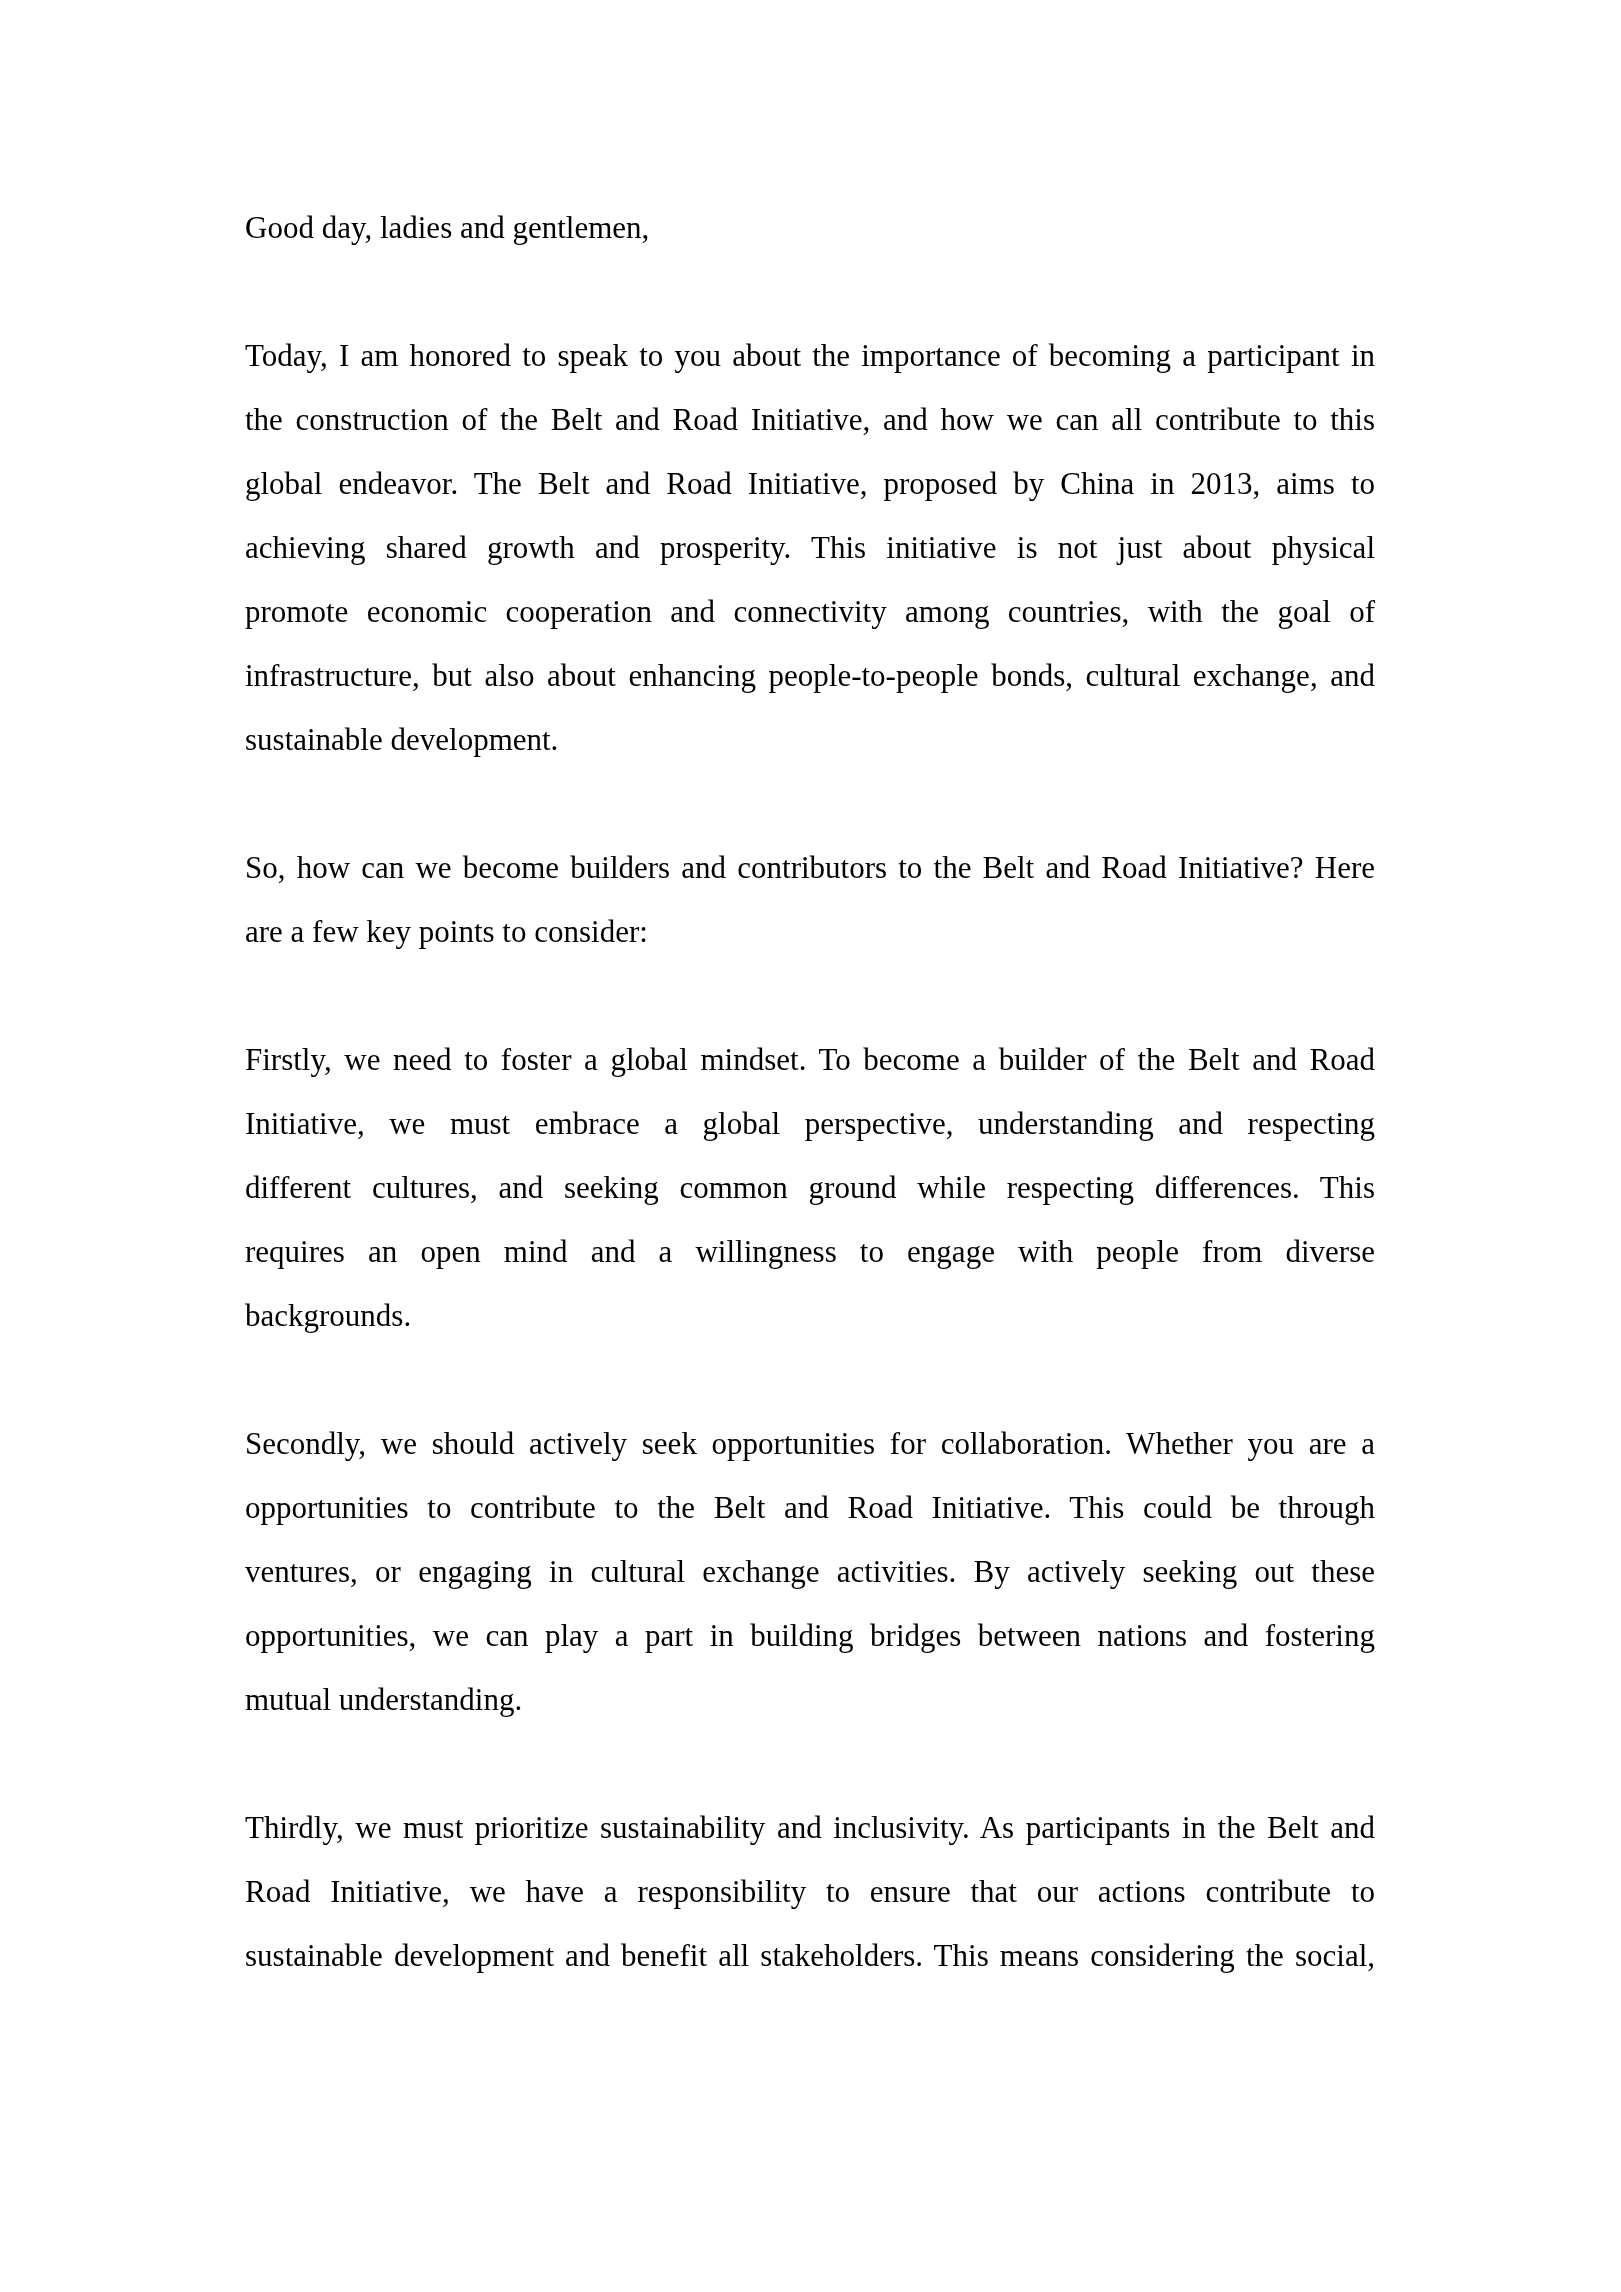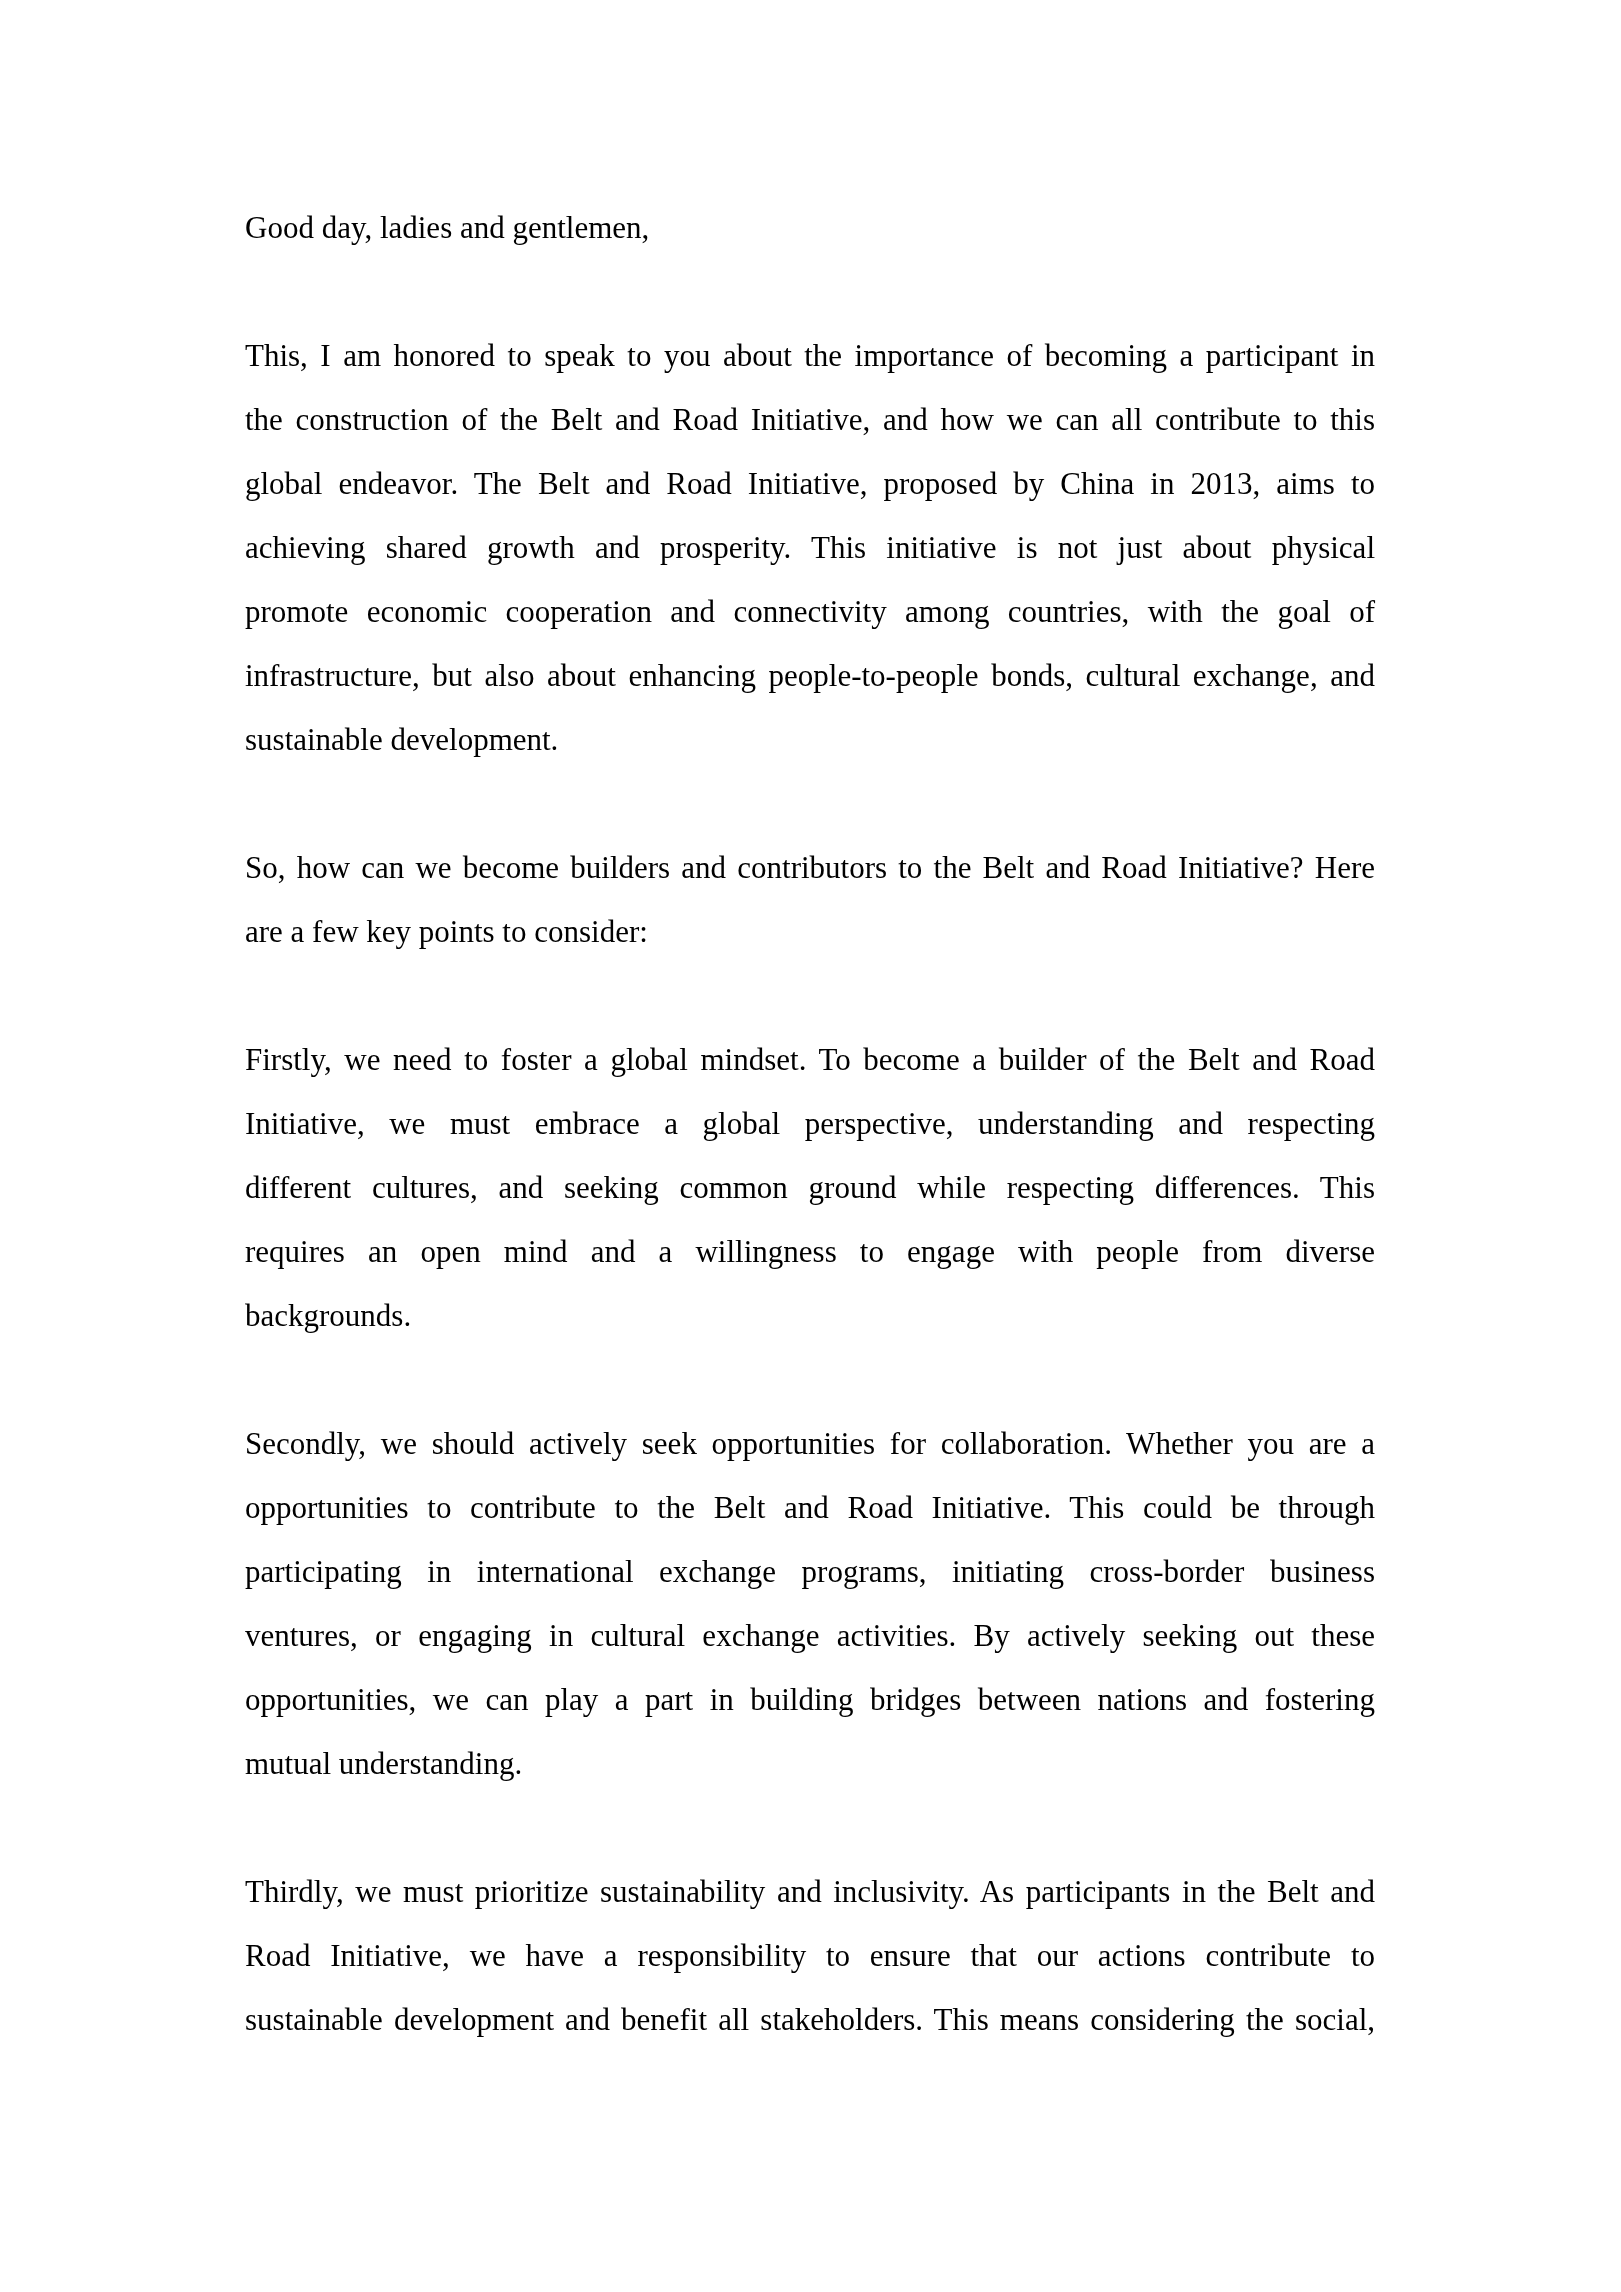--- a/index.html
+++ b/index.html
@@ -23,21 +23,21 @@
 <body>
 
 <div class="page">
   <div class="content">
 
     <p class="para">
       <span class="line last">Good day, ladies and gentlemen,</span>
     </p>
 
     <p class="para">
-      <span class="line">This, I am honored to speak to you about the importance of becoming a participant in</span>
+      <span class="line">Today, I am honored to speak to you about the importance of becoming a participant in</span>
       <span class="line">the construction of the Belt and Road Initiative, and how we can all contribute to this</span>
       <span class="line">global endeavor. The Belt and Road Initiative, proposed by China in 2013, aims to</span>
       <span class="line">achieving shared growth and prosperity. This initiative is not just about physical</span>
       <span class="line">promote economic cooperation and connectivity among countries, with the goal of</span>
       <span class="line">infrastructure, but also about enhancing people-to-people bonds, cultural exchange, and</span>
       <span class="line last">sustainable development.</span>
     </p>
 
     <p class="para">
       <span class="line">So, how can we become builders and contributors to the Belt and Road Initiative? Here</span>
@@ -48,21 +48,20 @@
       <span class="line">Firstly, we need to foster a global mindset. To become a builder of the Belt and Road</span>
       <span class="line">Initiative, we must embrace a global perspective, understanding and respecting</span>
       <span class="line">different cultures, and seeking common ground while respecting differences. This</span>
       <span class="line">requires an open mind and a willingness to engage with people from diverse</span>
       <span class="line last">backgrounds.</span>
     </p>
 
     <p class="para">
       <span class="line">Secondly, we should actively seek opportunities for collaboration. Whether you are a</span>
       <span class="line">opportunities to contribute to the Belt and Road Initiative. This could be through</span>
-      <span class="line">participating in international exchange programs, initiating cross-border business</span>
       <span class="line">ventures, or engaging in cultural exchange activities. By actively seeking out these</span>
       <span class="line">opportunities, we can play a part in building bridges between nations and fostering</span>
       <span class="line last">mutual understanding.</span>
     </p>
 
     <p class="para">
       <span class="line">Thirdly, we must prioritize sustainability and inclusivity. As participants in the Belt and</span>
       <span class="line">Road Initiative, we have a responsibility to ensure that our actions contribute to</span>
       <span class="line">sustainable development and benefit all stakeholders. This means considering the social,</span>
     </p>

